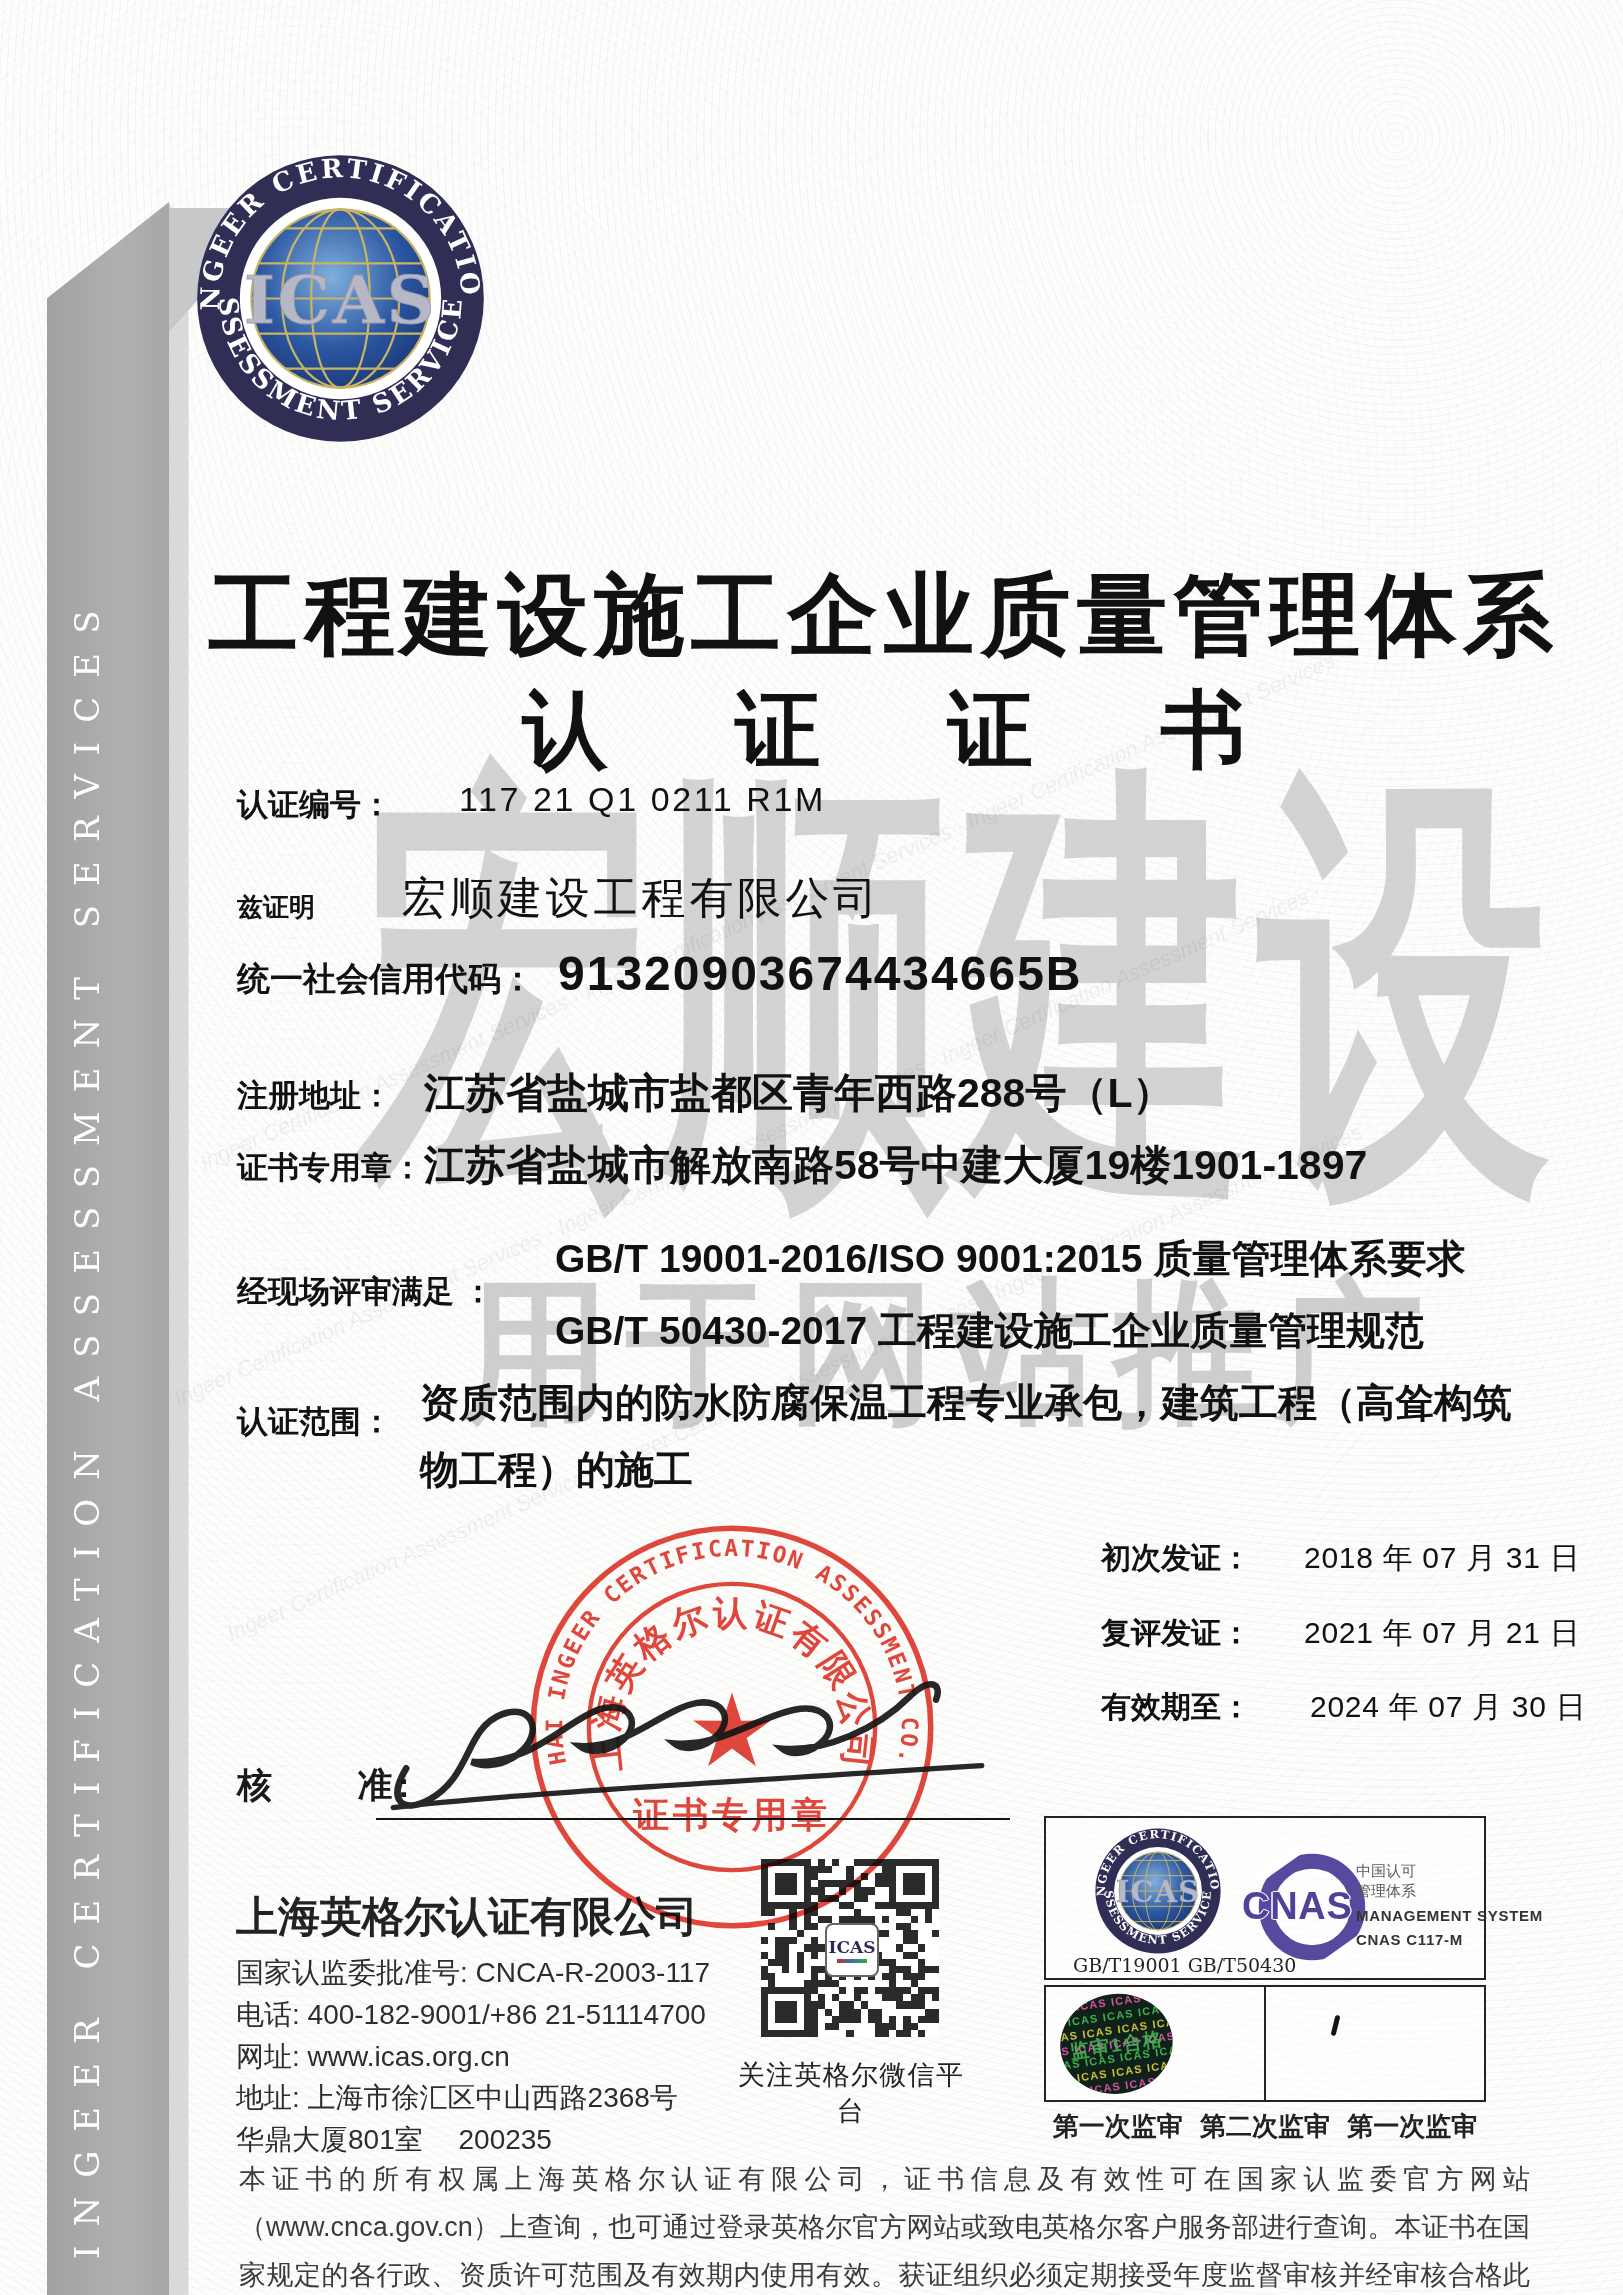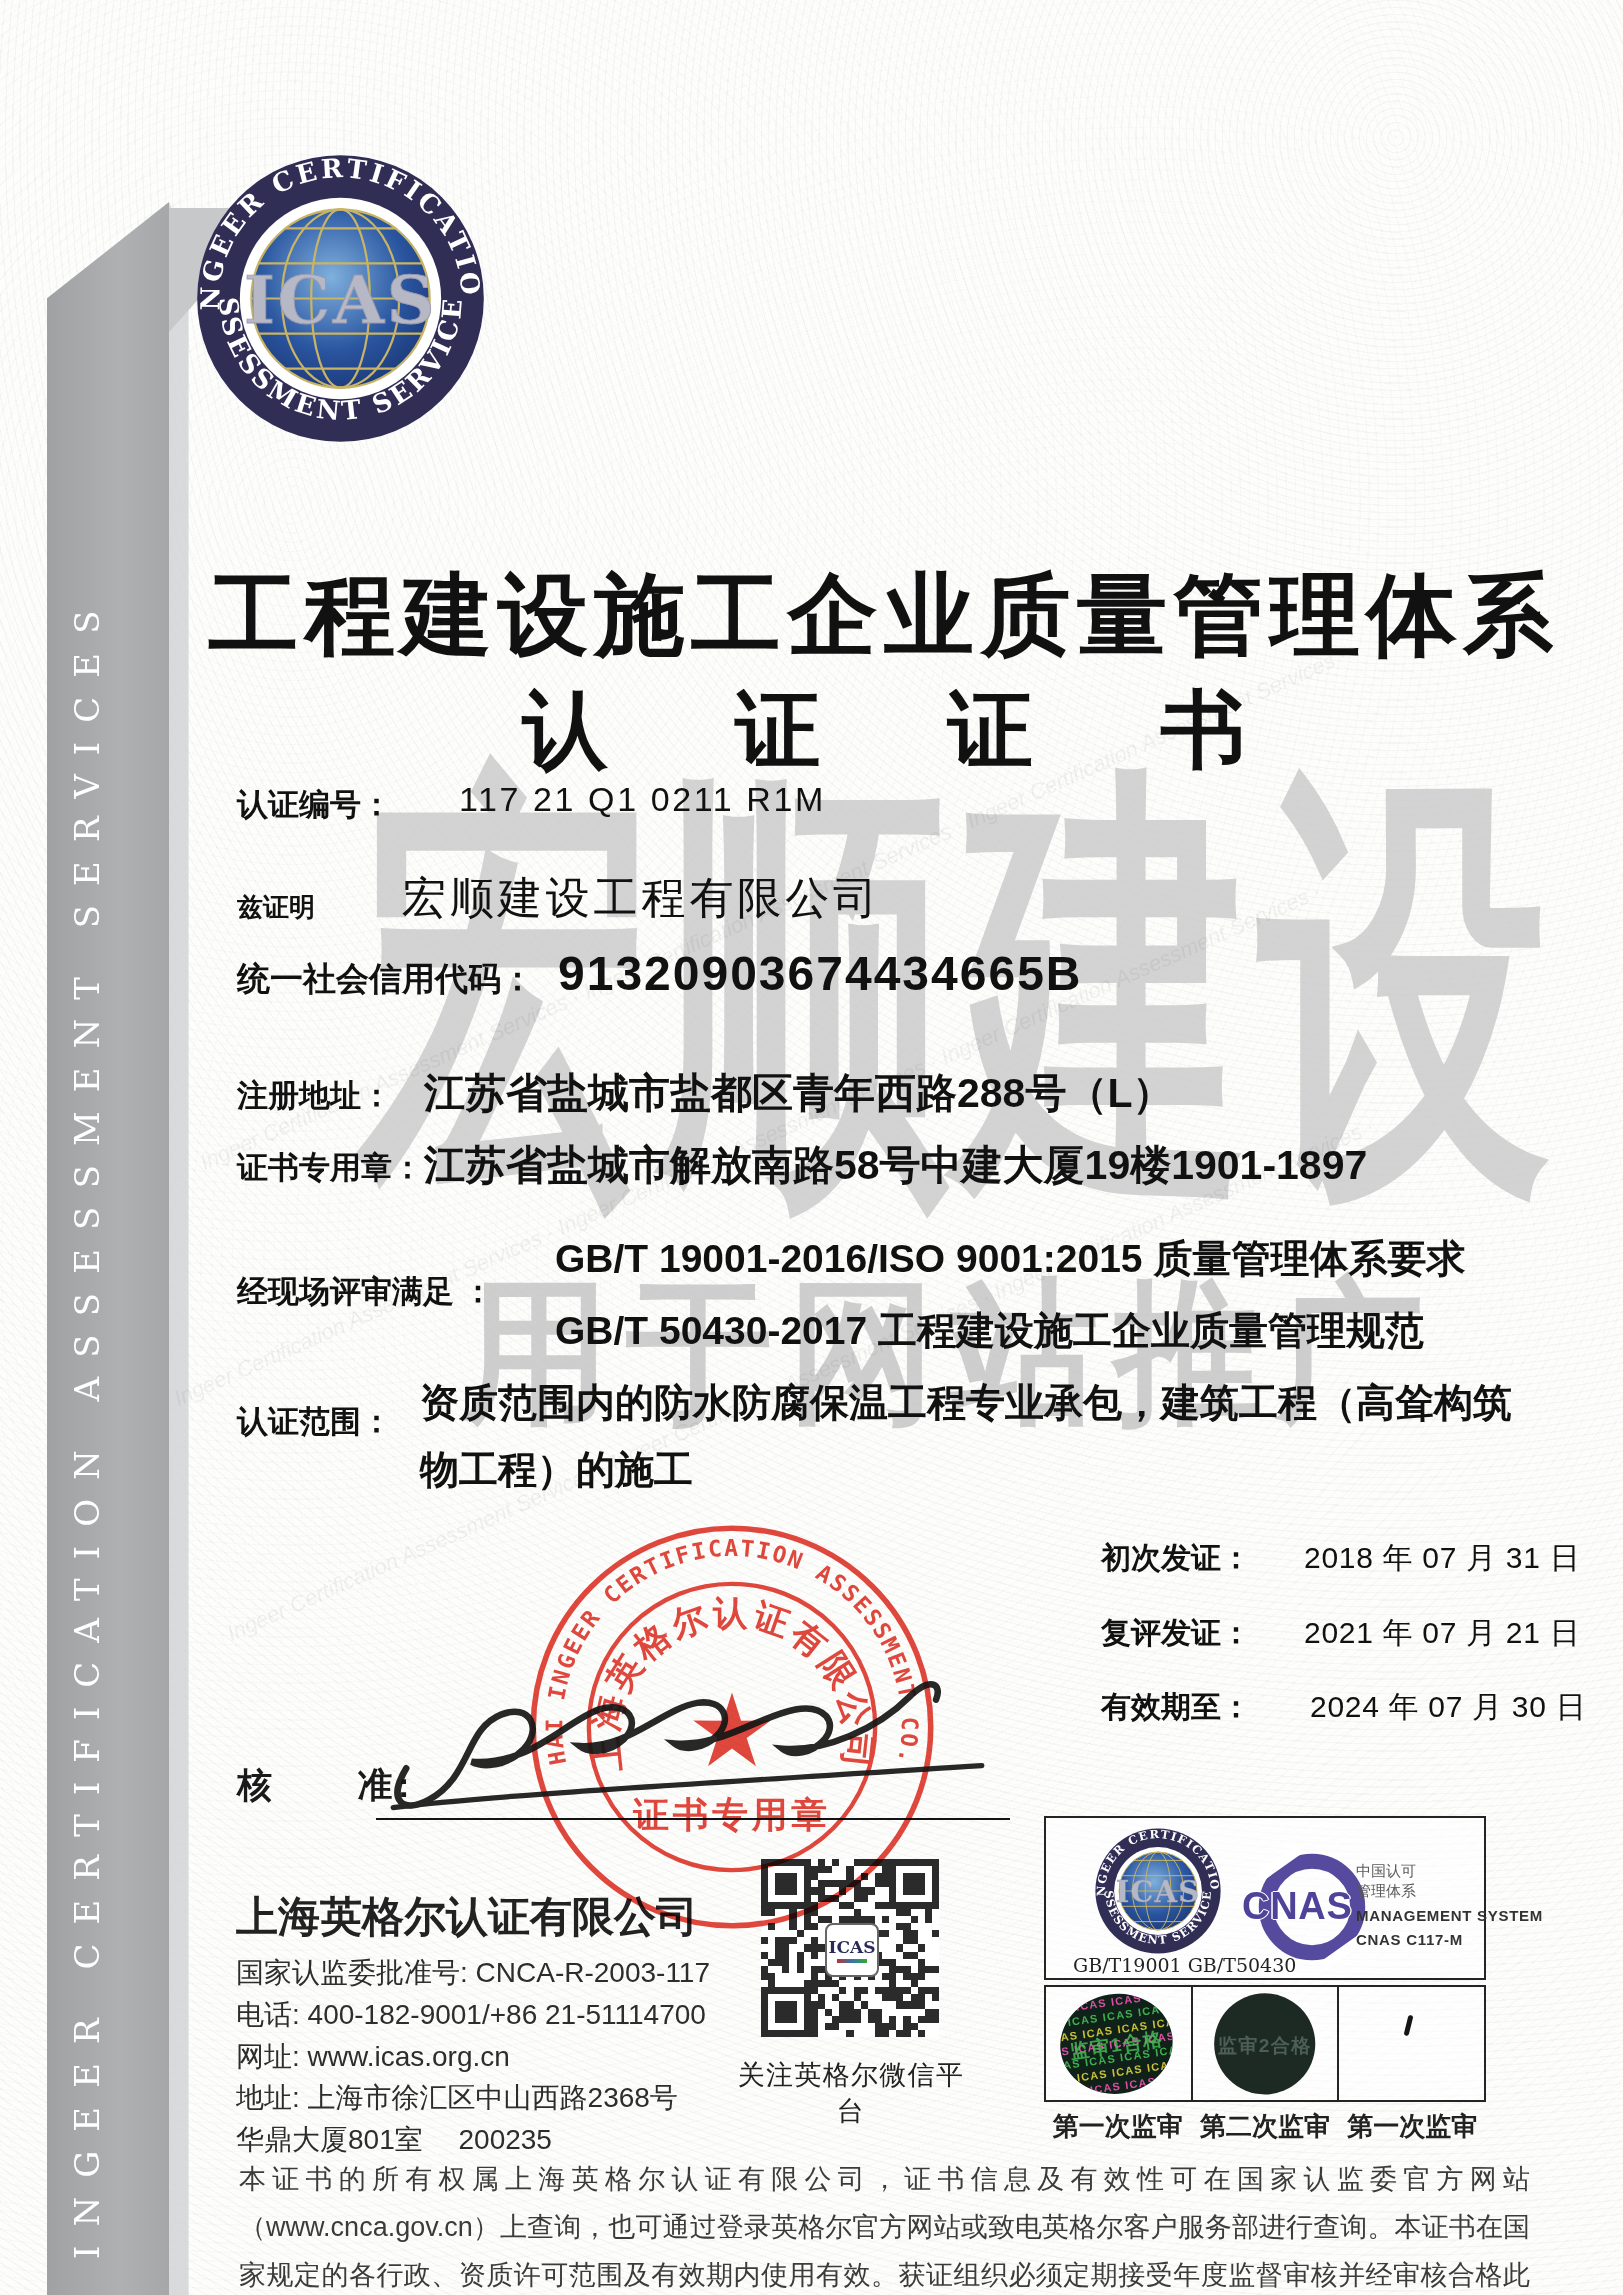--- a/index.html
+++ b/index.html
@@ -269,26 +269,20 @@
           <text x="-26" y="90" fill="#d94fa4">ICAS ICAS ICAS ICAS</text>
           <text x="-12" y="112" fill="#3faf4d">ICAS ICAS ICAS ICAS</text>
           <text x="-28" y="134" fill="#c9c138">ICAS ICAS ICAS ICAS</text>
           <text x="-10" y="156" fill="#d94fa4">ICAS ICAS ICAS ICAS</text>
           <text x="96" y="96" text-anchor="middle" font-size="30" fill="#46c457" opacity="0.8">监审1合格</text>
         </g>
       </g>
     </svg>
   </div>
   <div class="surv-cell">
-    <svg viewBox="0 0 200 170" style="position:absolute;left:9.2px;top:2.6px;width:128px;height:109px;">
-      <circle cx="98" cy="84" r="79" fill="#1d2a23"></circle>
-      <text x="98" y="96" text-anchor="middle" font-size="30" font-weight="bold" fill="#4d5f54" letter-spacing="2">监审2合格</text>
-    </svg>
-  </div>
-  <div class="surv-cell">
     <div class="mark3"></div>
   </div>
 </div>
 <div class="abs surv-labels">
   <span>第一次监审</span>
   <span>第二次监审</span>
   <span>第一次监审</span>
 </div>
 
 <div class="abs footer">本证书的所有权属上海英格尔认证有限公司，证书信息及有效性可在国家认监委官方网站（www.cnca.gov.cn）上查询，也可通过登录英格尔官方网站或致电英格尔客户服务部进行查询。本证书在国家规定的各行政、资质许可范围及有效期内使用有效。获证组织必须定期接受年度监督审核并经审核合格此证书方继续有效；如获证组织未能有效维持以上管理体系，英格尔有权收回其获证资格。</div>

